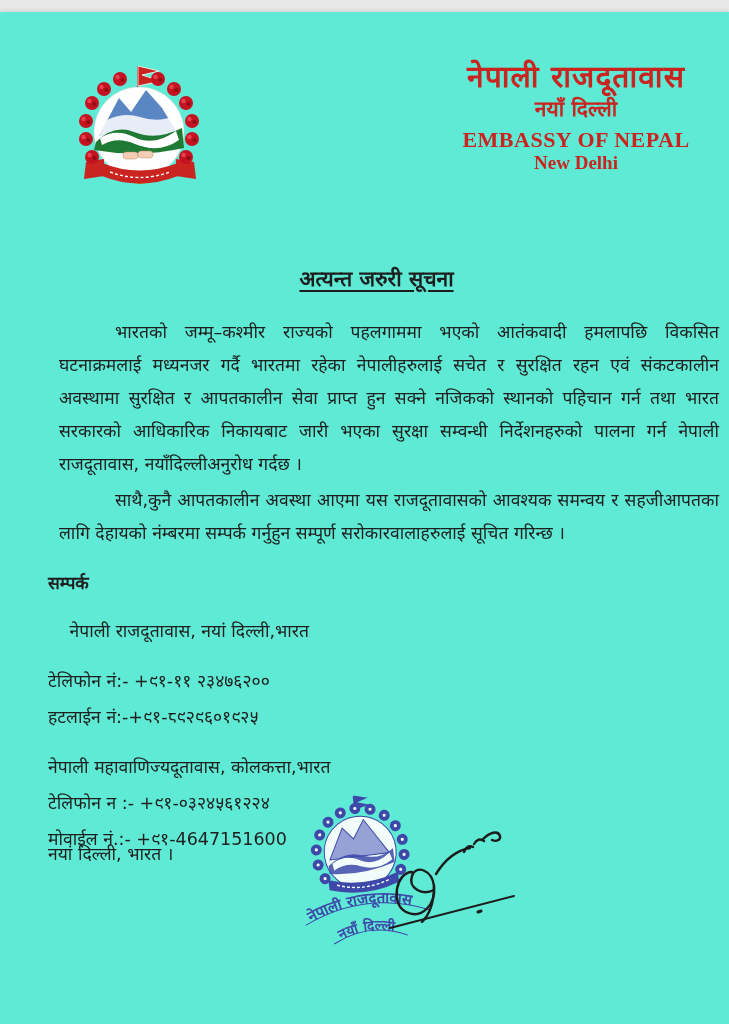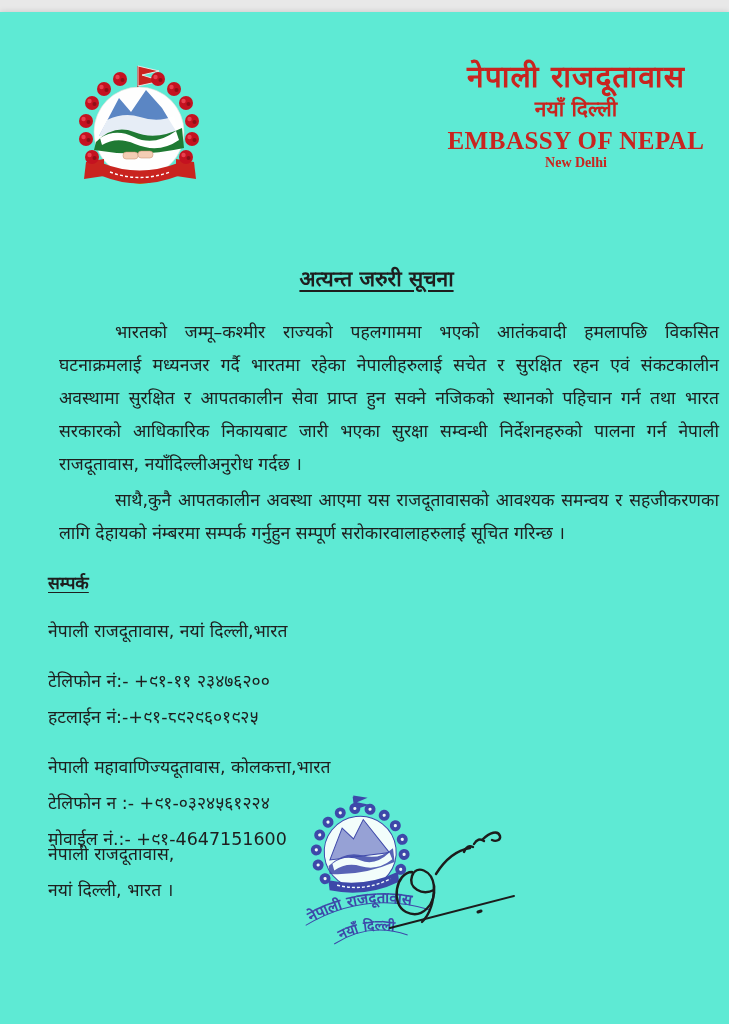--- a/index.html
+++ b/index.html
@@ -23,42 +23,42 @@
     width:136px; height:140px;
   }
   .letterhead{
     position:absolute; right:8px; top:48px;
     width:290px; text-align:center;
     color:#c9241f;
     line-height:1.15;
   }
   .letterhead .np-name{font-size:30px; font-weight:bold; letter-spacing:1px;}
   .letterhead .np-city{font-size:21px; font-weight:bold; margin-top:2px;}
-  .letterhead .en-name{font-family:"Liberation Serif", serif; font-size:25px; font-weight:bold; margin-top:6px; letter-spacing:.5px;}
-  .letterhead .en-city{font-family:"Liberation Serif", serif; font-size:14px; font-weight:bold;}
+  .letterhead .en-name{font-family:"Liberation Serif", serif; font-size:22px; font-weight:bold; margin-top:6px; letter-spacing:.5px;}
+  .letterhead .en-city{font-family:"Liberation Serif", serif; font-size:19px; font-weight:bold;}
   
   .notice-title{
     position:absolute; top:252px; left:0; width:100%;
     text-align:center; font-size:21px; font-weight:bold;
     text-decoration:underline; text-underline-offset:4px;padding-left:12px;
   }
   .para{
     position:absolute; left:59px; width:660px;
     font-size:17.5px; line-height:33px;
     text-align:justify; text-indent:56px;
   }
   .para-1{top:304px;}
   .para-2{top:472px;}
   .contact-block{
     position:absolute; left:48px; top:558px;
     font-size:17.5px;
   }
-  .contact-heading{font-weight:bold; text-decoration:underline; text-underline-offset:3px; margin-bottom:24px;}
+  .contact-heading{font-weight:bold; text-underline-offset:3px; margin-bottom:24px;}
   .contact-line{margin-bottom:12px;}
-  .office-line{margin-bottom:20px; margin-top:4px;}
+  .office-line{margin-bottom:20px; margin-top:4px;text-align:center;}
   .gap-lg{margin-bottom:26px;}
   .signoff{
     position:absolute; left:48px; top:824px;
     font-size:17.5px; line-height:36px;
   }
   
   .stamp{
     position:absolute; left:278px; top:778px;
     width:170px; height:170px;
     opacity:.92;
@@ -174,34 +174,33 @@
   <div class="letterhead">
     <div class="np-name">नेपाली राजदूतावास</div>
     <div class="np-city">नयाँ दिल्ली</div>
     <div class="en-name">EMBASSY OF NEPAL</div>
     <div class="en-city">New Delhi</div>
   </div>
 
   <div class="notice-title">अत्यन्त जरुरी सूचना</div>
 
   <div class="para para-1">भारतको जम्मू–कश्मीर राज्यको पहलगाममा भएको आतंकवादी हमलापछि विकसित घटनाक्रमलाई मध्यनजर गर्दै भारतमा रहेका नेपालीहरुलाई सचेत र सुरक्षित रहन एवं संकटकालीन अवस्थामा सुरक्षित र आपतकालीन सेवा प्राप्त हुन सक्ने नजिकको स्थानको पहिचान गर्न तथा भारत सरकारको आधिकारिक निकायबाट जारी भएका सुरक्षा सम्वन्धी निर्देशनहरुको पालना गर्न नेपाली राजदूतावास, नयाँदिल्लीअनुरोध गर्दछ ।</div>
-  <div class="para para-2">साथै,कुनै आपतकालीन अवस्था आएमा यस राजदूतावासको आवश्यक समन्वय र सहजीकरणका लागि देहायको  नंम्बरमा सम्पर्क गर्नुहुन सम्पूर्ण सरोकारवालाहरुलाई सूचित गरिन्छ ।</div>
+  <div class="para para-2">साथै,कुनै आपतकालीन अवस्था आएमा यस राजदूतावासको आवश्यक समन्वय र सहजीआपतका लागि देहायको  नंम्बरमा सम्पर्क गर्नुहुन सम्पूर्ण सरोकारवालाहरुलाई सूचित गरिन्छ ।</div>
 
   <div class="contact-block">
     <div class="contact-heading">सम्पर्क</div>
     <div class="contact-line office-line gap-lg">नेपाली राजदूतावास, नयां दिल्ली,भारत</div>
     <div class="contact-line">टेलिफोन नं:- +९१-११ २३४७६२००</div>
     <div class="contact-line gap-lg">हटलाईन नं:-+९१-८९२९६०१९२५</div>
     <div class="contact-line">नेपाली महावाणिज्यदूतावास, कोलकत्ता,भारत</div>
     <div class="contact-line">टेलिफोन न :- +९१-०३२४५६१२२४</div>
     <div class="contact-line">मोवाईल नं.:- +९१-4647151600</div>
   </div>
 
   <div class="signoff">
-    <div>नेपाली राजदूतावास,</div>
     <div>नयां दिल्ली, भारत ।</div>
   </div>
 
   <svg class="stamp" viewBox="0 0 170 170" aria-hidden="true">
     <g transform="rotate(-7 85 85)" stroke="#3b3ba6" fill="none">
 
       <path d="M85 6 L85 18" stroke-width="1.4"></path>
       <path d="M85 5 L99 9 L88 12 L100 16 L85 19 Z" fill="#3b3ba6" stroke="none"></path>
 
       <g fill="#3b3ba6" stroke="none">

